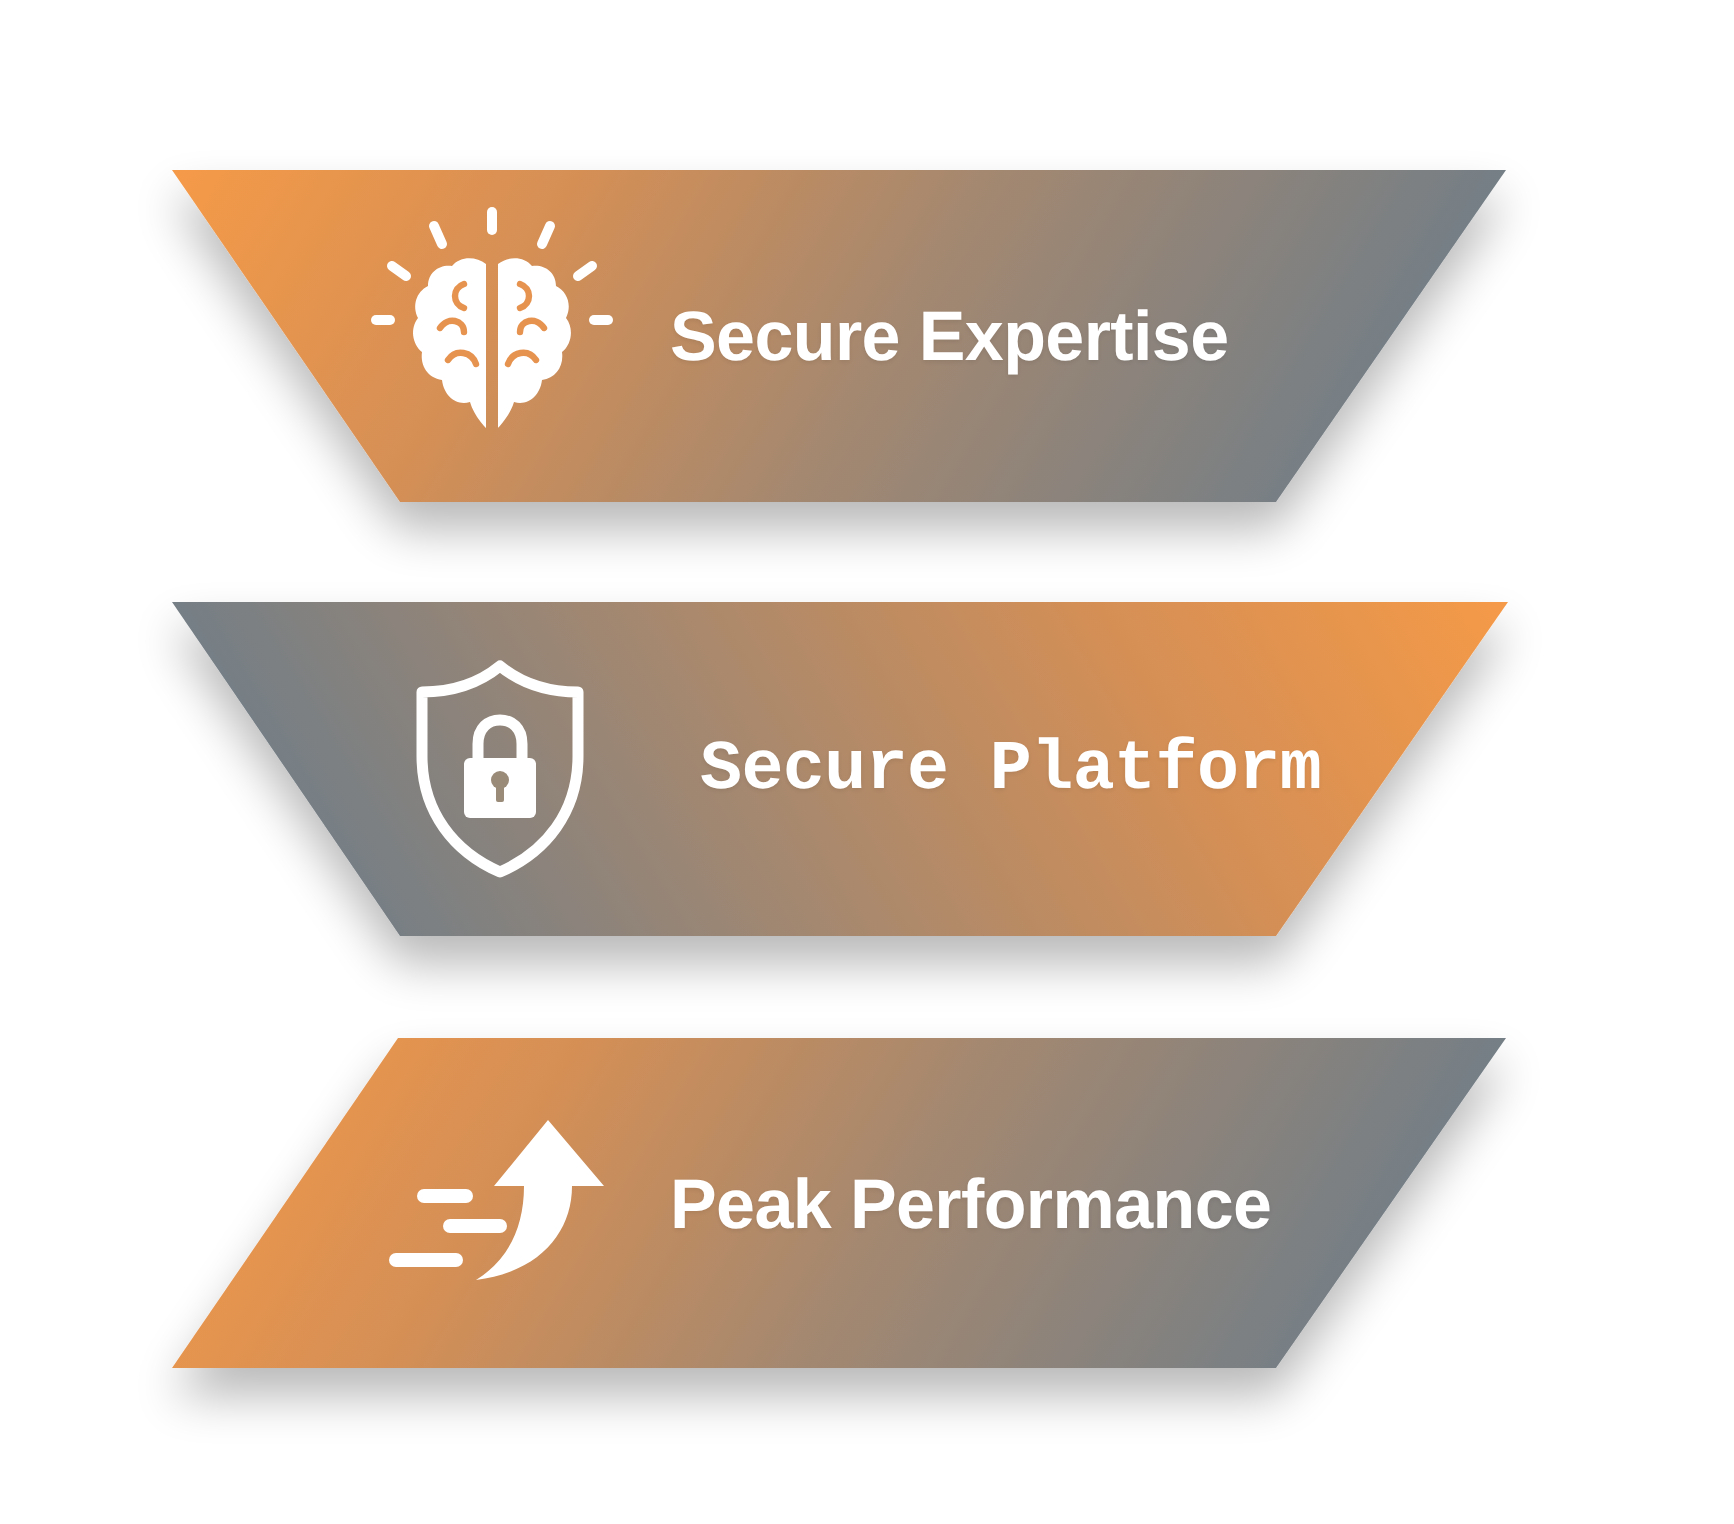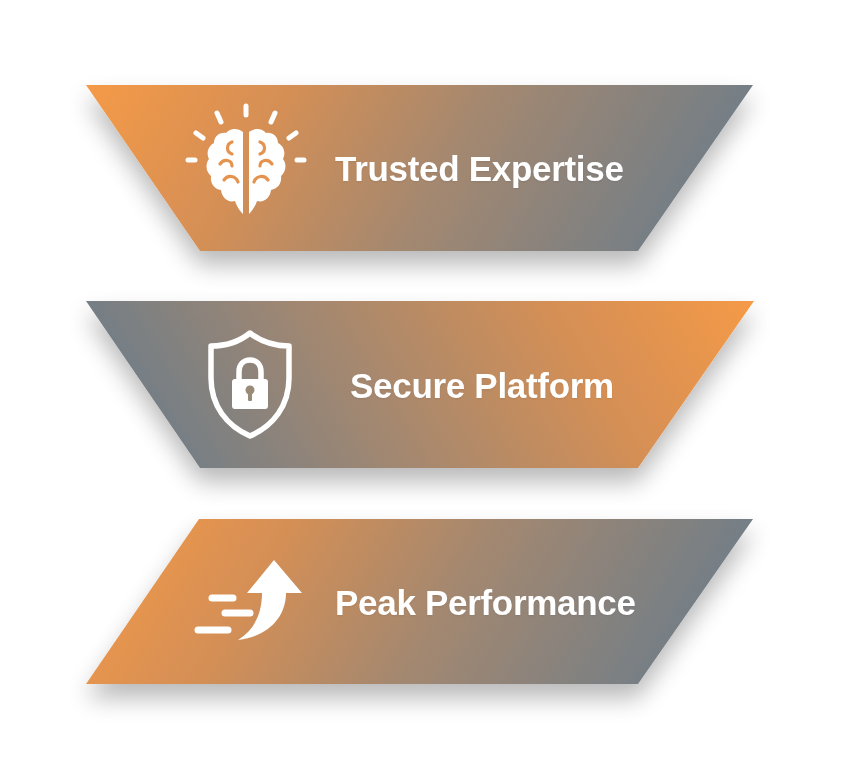--- a/index.html
+++ b/index.html
@@ -96,32 +96,32 @@
     </g>
     <g stroke="#E69350" stroke-width="3.2" fill="none" stroke-linecap="round">
       <path d="M52,42 C46,44 46,52 52,54"></path>
       <path d="M40,64 C44,58 52,60 52,66"></path>
       <path d="M44,80 C48,74 56,76 58,82"></path>
       <path d="M80,42 C86,44 86,52 80,54"></path>
       <path d="M92,64 C88,58 80,60 80,66"></path>
       <path d="M88,80 C84,74 76,76 74,82"></path>
     </g>
   </svg>
-  <div class="label" style="left:335px;top:151px;">Trusted Expertise</div>
+  <div class="label" style="left:335px;top:151px;">Secure Expertise</div>
 
   <div class="hit" style="left:86px;top:301px;width:668px;height:167px;">
   </div>
   <svg class="icon" style="left:203px;top:328px;" width="95" height="115" viewBox="0 0 95 115" xmlns="http://www.w3.org/2000/svg">
     <path d="M47,5 C36,14 22,18 8,18 L8,50 C8,78 24,98 47,108 C70,98 86,78 86,50 L86,18 C72,18 58,14 47,5 Z" fill="none" stroke="#ffffff" stroke-width="5.5" stroke-linejoin="round"></path>
     <path d="M36,52 L36,44 C36,36 41,32 47,32 C53,32 58,36 58,44 L58,52" fill="none" stroke="#ffffff" stroke-width="5.5"></path>
     <rect x="29" y="51" width="36" height="30" rx="3" fill="#ffffff"></rect>
     <circle cx="47" cy="62" r="4.5" fill="#9A8A78"></circle>
     <rect x="45" y="63" width="4" height="10" rx="1" fill="#9A8A78"></rect>
   </svg>
-  <div class="label" style="left:350px;top:368px;">Secure Platform</div>
+  <div class="label" style="left:350px;top:368px;font-family:Liberation Mono, monospace;">Secure Platform</div>
 
   <div class="hit" style="left:86px;top:519px;width:667px;height:165px;">
   </div>
   <svg class="icon" style="left:188px;top:556px;" width="120" height="90" viewBox="0 0 120 90" xmlns="http://www.w3.org/2000/svg">
     <g stroke="#ffffff" stroke-width="7" stroke-linecap="round">
       <line x1="24" y1="42" x2="45" y2="42"></line>
       <line x1="37" y1="57" x2="62" y2="57"></line>
       <line x1="10" y1="74" x2="40" y2="74"></line>
     </g>
     <path d="M86,4 L114,37 L98,37 C98,60 82,80 50,84 C66,74 74,58 74,37 L59,37 Z" fill="#ffffff"></path>

